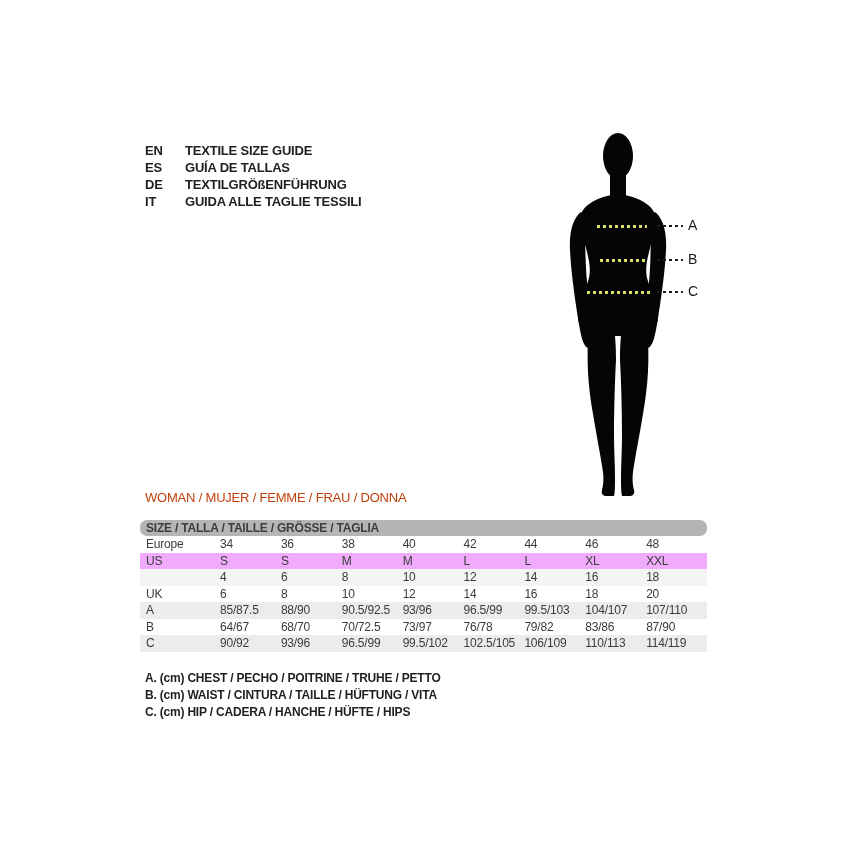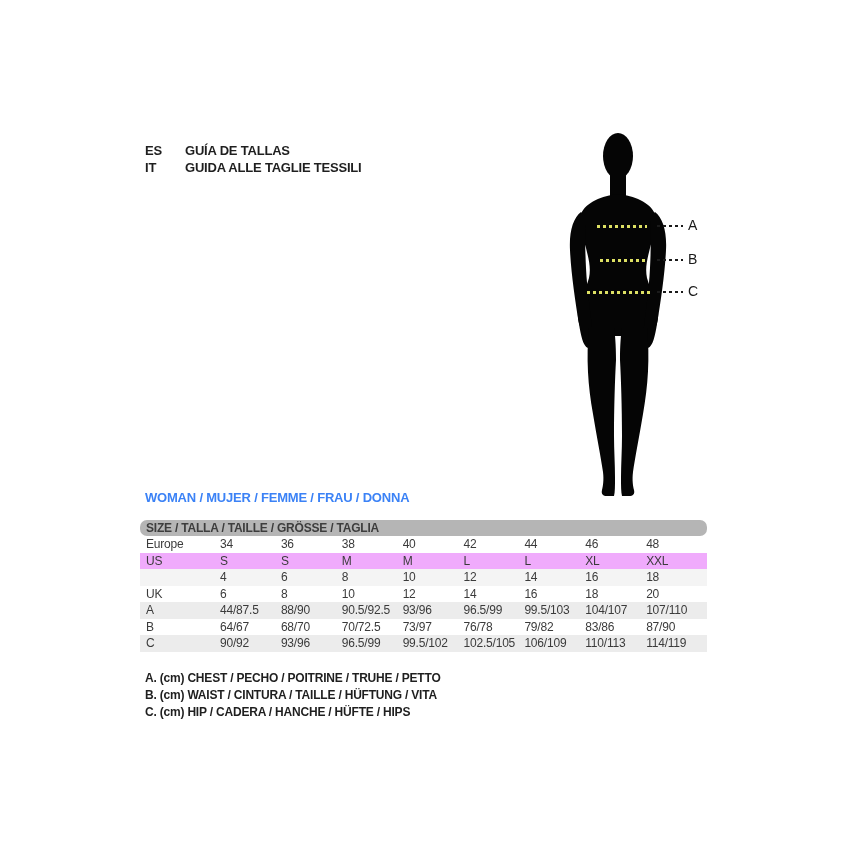--- a/index.html
+++ b/index.html
@@ -30,21 +30,21 @@
   .m-a-b { top:225px; }
   .m-a-l { top:217px; }
   .m-b-y { left:600px; top:259px; width:46px; }
   .m-b-b { top:259px; }
   .m-b-l { top:251px; }
   .m-c-y { left:587px; top:291px; width:64px; }
   .m-c-b { top:291px; }
   .m-c-l { top:283px; }
 
   
-  .group-title { position:absolute; left:145px; top:490px; font-weight:bold; font-size:13px; color:#3b82f6; letter-spacing:-0.2px; }
+  .group-title { position:absolute; left:145px; top:490px; font-weight:normal; font-size:13px; color:#c2410c; letter-spacing:-0.2px; }
   .size-table { position:absolute; left:140px; top:520px; width:567px; }
   .size-header {
     height:16px; line-height:16px; background:#b5b5b5; color:#3d3d3d;
     font-weight:bold; font-size:12px; padding-left:6px; box-sizing:border-box; letter-spacing:-0.2px;border-radius:7px;
   }
   .t-rows { width:100%; }
   .t-row { display:flex; height:16.5px; align-items:center; font-size:12px; color:#3b3b3b; letter-spacing:-0.2px; }
   .t-row .label { width:80px; padding-left:6px; box-sizing:border-box; }
   .t-row .cell { flex:1; text-align:left; }
   .t-rows > .t-row:nth-child(2) { background:#f0abfc; }
@@ -54,22 +54,30 @@
 
   
   .legend { position:absolute; left:145px; top:671px; }
   .legend-line { height:17px; font-weight:bold; font-size:12px; color:#1f1f1f; letter-spacing:-0.2px; white-space:nowrap; }
 </style>
 </head>
 <body>
 
 <div class="lang-list">
   <div class="lang-row">
+    <span class="lang-code">EN</span>
+    <span class="lang-title">TEXTILE SIZE GUIDE</span>
+  </div>
+  <div class="lang-row">
     <span class="lang-code">ES</span>
     <span class="lang-title">GUÍA DE TALLAS</span>
+  </div>
+  <div class="lang-row">
+    <span class="lang-code">DE</span>
+    <span class="lang-title">TEXTILGRÖßENFÜHRUNG</span>
   </div>
   <div class="lang-row">
     <span class="lang-code">IT</span>
     <span class="lang-title">GUIDA ALLE TAGLIE TESSILI</span>
   </div>
 </div>
 
 <svg class="figure-svg" viewBox="0 0 124 380" aria-hidden="true">
   <g fill="#050505">
 
@@ -153,21 +161,21 @@
         <div class="cell">8</div>
         <div class="cell">10</div>
         <div class="cell">12</div>
         <div class="cell">14</div>
         <div class="cell">16</div>
         <div class="cell">18</div>
         <div class="cell">20</div>
       </div>
       <div class="t-row">
         <div class="label">A</div>
-        <div class="cell">44/87.5</div>
+        <div class="cell">85/87.5</div>
         <div class="cell">88/90</div>
         <div class="cell">90.5/92.5</div>
         <div class="cell">93/96</div>
         <div class="cell">96.5/99</div>
         <div class="cell">99.5/103</div>
         <div class="cell">104/107</div>
         <div class="cell">107/110</div>
       </div>
       <div class="t-row">
         <div class="label">B</div>

